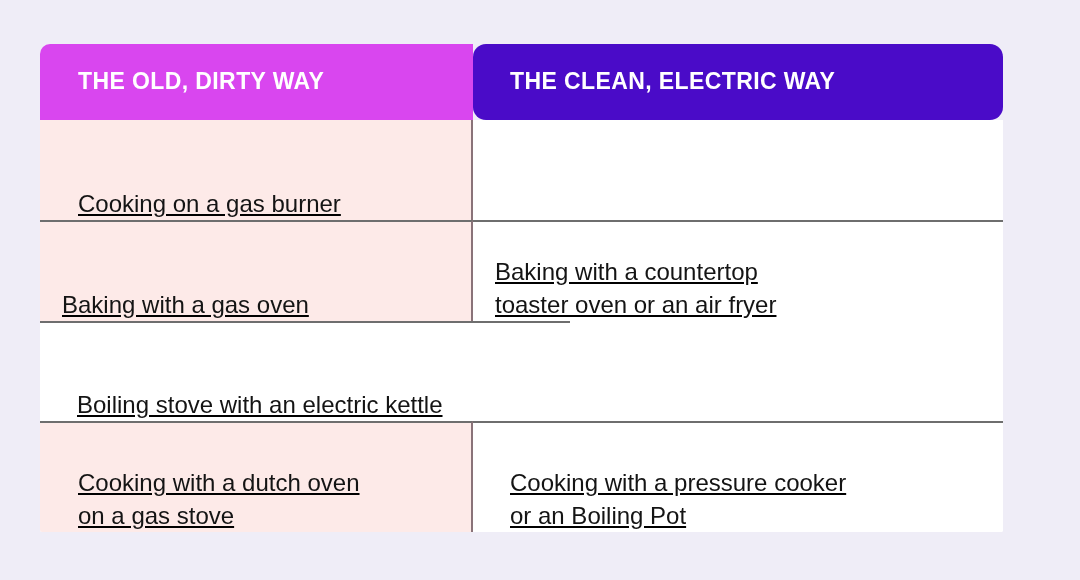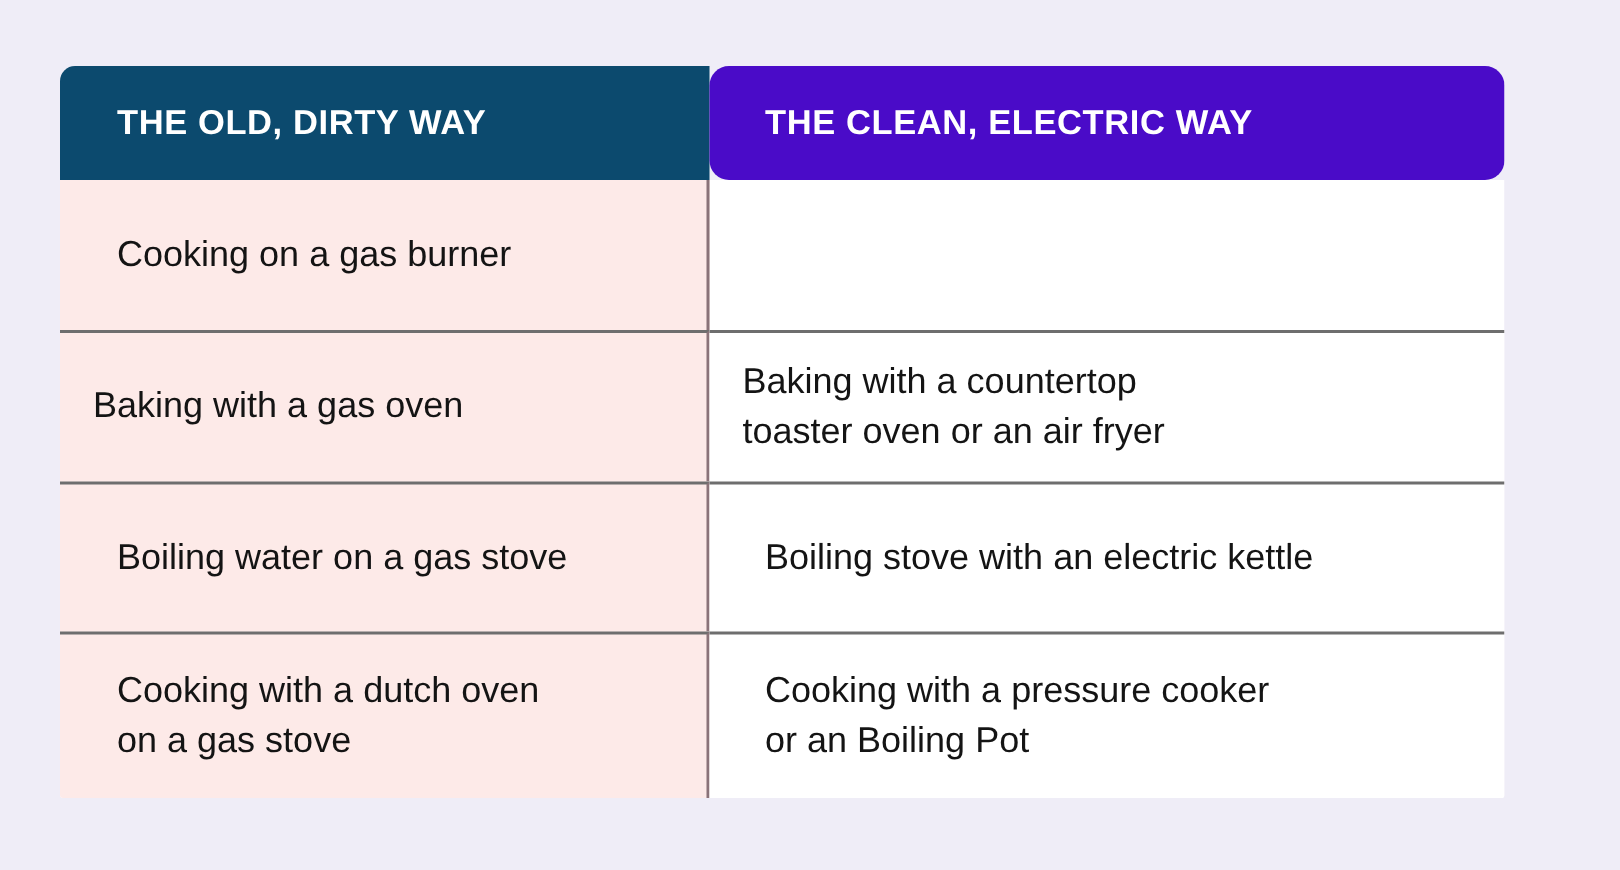--- a/index.html
+++ b/index.html
@@ -36,21 +36,21 @@
     display: flex;
     height: 76px;
   }
   .header-cell {
     display: flex;
     align-items: center;
     box-sizing: border-box;
   }
   .header-cell.old {
     width: 433px;
-    background: #0c4a6e;
+    background: #d946ef;
     padding-left: 38px;
   }
   .header-cell.clean {
     width: 530px;
     background: #4A0BC8;
     padding-left: 37px;
     border-radius: 13px;
   }
   .header-label {
     color: #ffffff;
@@ -71,21 +71,22 @@
     display: flex;
     position: relative;
   }
   .data-row + .data-row .cell {
     border-top: 2px solid #6e6e6e;
   }
 
   .cell {
     box-sizing: border-box;
     display: flex;
-    align-items: center;
+    align-items: flex-end;
+    text-decoration: underline;
   }
   .cell.old {
     width: 433px;
     background: #FDEAE8;
     padding-left: 38px;
     padding-right: 16px;
     border-right: 2px solid #8a7379;
   }
   .cell.clean {
     width: 530px;
@@ -135,23 +136,20 @@
         <div class="cell old">
           <span class="cell-text">Baking with a gas oven</span>
         </div>
         <div class="cell clean">
           <span class="cell-text">Baking with a countertop
 toaster oven or an air fryer</span>
         </div>
       </div>
 
       <div class="data-row row-h-3">
-        <div class="cell old">
-          <span class="cell-text">Boiling water on a gas stove</span>
-        </div>
         <div class="cell clean">
           <span class="cell-text">Boiling stove with an electric kettle</span>
         </div>
       </div>
 
       <div class="data-row row-h-4">
         <div class="cell old">
           <span class="cell-text">Cooking with a dutch oven
 on a gas stove</span>
         </div>

